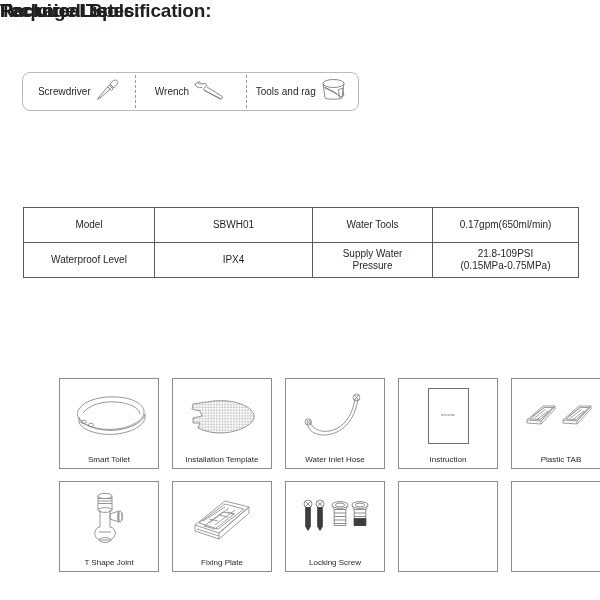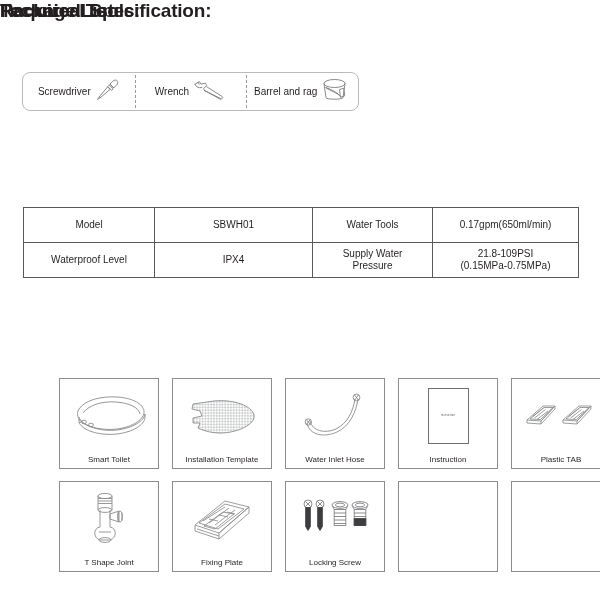--- a/index.html
+++ b/index.html
@@ -174,21 +174,21 @@
           <path d="M3.0 7.2 l1.5 2.5 l3.0 1.0 l2.4 -0.3"></path>
           <path d="M12.9 13.7 l16.0 8.0 c1.3 0.65 2.6 -1.4 1.3 -2.2 l-15.3 -9.6"></path>
           <path d="M12.9 13.7 l15.6 8.6"></path>
           <path d="M6.1 5.3 l1.1 1.9"></path>
         </g>
       </svg>
     </span>
   </div>
 
   <div class="tool-cell">
-    <span class="tool-label">Barrel and rag</span>
+    <span class="tool-label">Tools and rag</span>
     <span class="tool-icon">
       <svg width="30" height="28" viewBox="0 0 30 28">
         <g fill="none" stroke="#7b7c7e" stroke-width="0.9" stroke-linejoin="round">
           <ellipse cx="14.5" cy="7.5" rx="10.5" ry="4.0"></ellipse>
           <path d="M4.0 7.5 l2.0 14.2 c0.3 2.0 16.7 2.0 17.0 0 l2.0 -14.2"></path>
           <path d="M5.6 11.5 c3.0 2.3 13.0 6.0 15.5 9.4"></path>
           <path d="M5.6 11.5 c4.0 1.2 11.5 4.8 14.0 8.0"></path>
           <path d="M19.5 13.6 l4.2 -1.4 l1.1 7.5 l-4.3 1.6 z"></path>
         </g>
       </svg>

